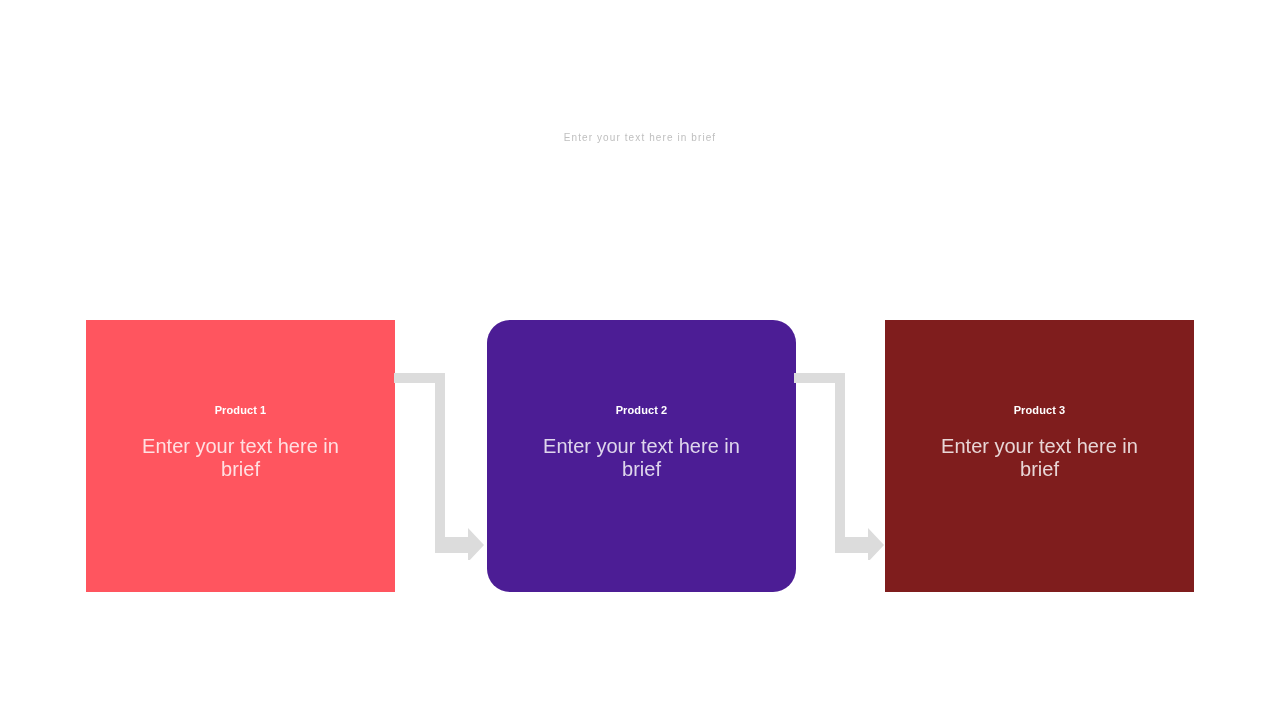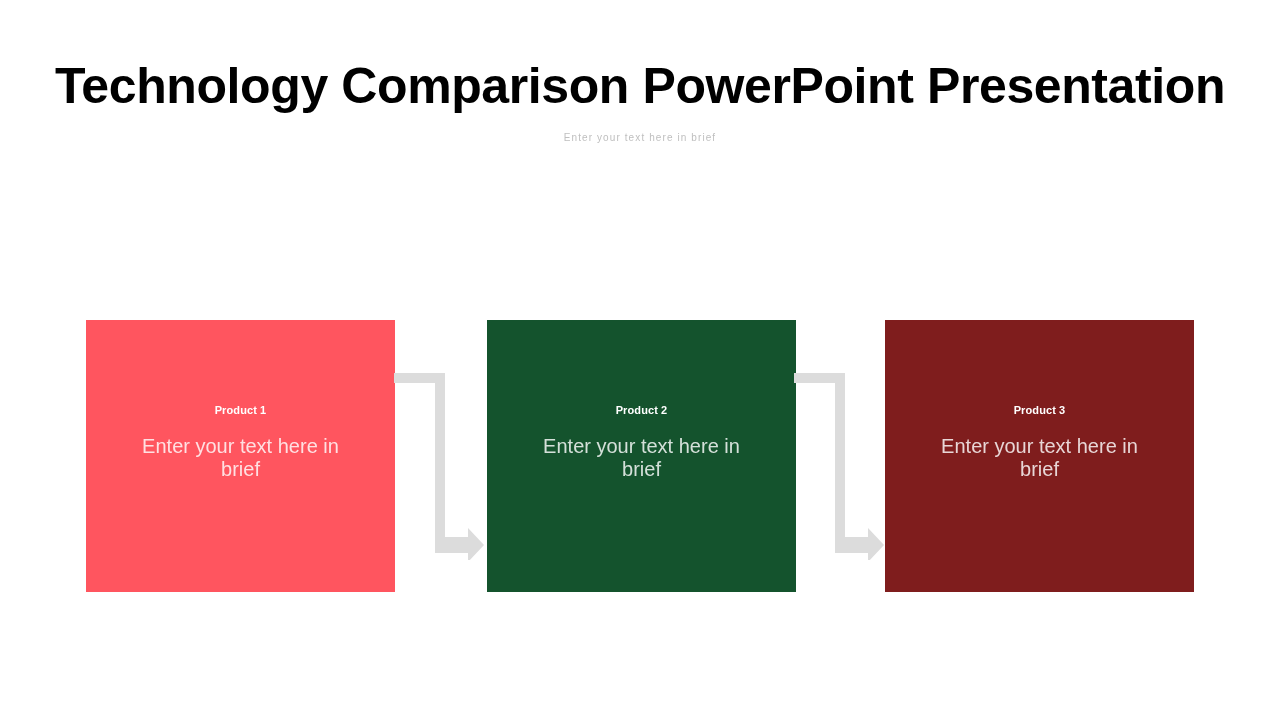--- a/index.html
+++ b/index.html
@@ -116,38 +116,37 @@
     display: block;
     width: 96px;
     height: 195px;
   }
 </style>
 </head>
 <body style="background: rgb(255, 255, 255);">
 
 <div class="slide" style="background: rgb(255, 255, 255);">
 
-  <div class="slide-title" style="color: rgb(0, 0, 0);">Technology Comparison PowerPoint Presentation</div>
 
   <div class="slide-subtitle" style="color: rgb(191, 191, 191);">Enter your text here in brief</div>
 
   <div class="cards-area">
 
     <div class="card card-1" style="background: rgb(255, 85, 95);">
       <div class="card-label" style="color: rgb(255, 255, 255);">Product 1</div>
       <div class="card-body">Enter your text here in brief</div>
     </div>
 
     <div class="connector connector-1">
       <svg viewBox="0 0 96 195" xmlns="http://www.w3.org/2000/svg">
         <path class="connector-path-1" d="M 0 8 L 51 8 L 51 172 L 74 172 L 74 163 L 90 180 L 74 197 L 74 188 L 41 188 L 41 18 L 0 18 Z" fill="#dcdcdc"></path>
       </svg>
     </div>
 
-    <div class="card card-2" style="background: #14532d;">
+    <div class="card card-2" style="background: #4c1d95; border-radius: 23px;">
       <div class="card-label" style="color: rgb(255, 255, 255);">Product 2</div>
       <div class="card-body">Enter your text here in brief</div>
     </div>
 
     <div class="connector connector-2">
       <svg viewBox="0 0 96 195" xmlns="http://www.w3.org/2000/svg">
         <path class="connector-path-2" d="M 0 8 L 51 8 L 51 172 L 74 172 L 74 163 L 90 180 L 74 197 L 74 188 L 41 188 L 41 18 L 0 18 Z" fill="#dcdcdc"></path>
       </svg>
     </div>
 

